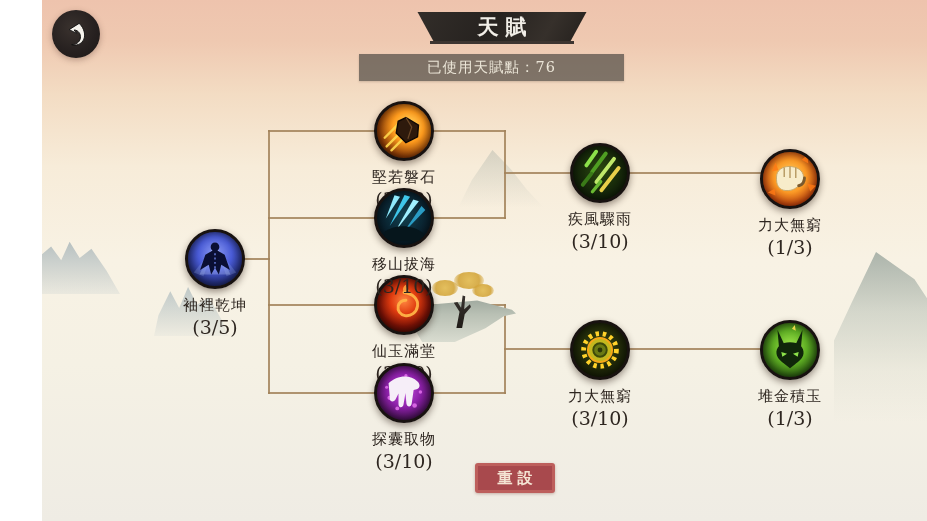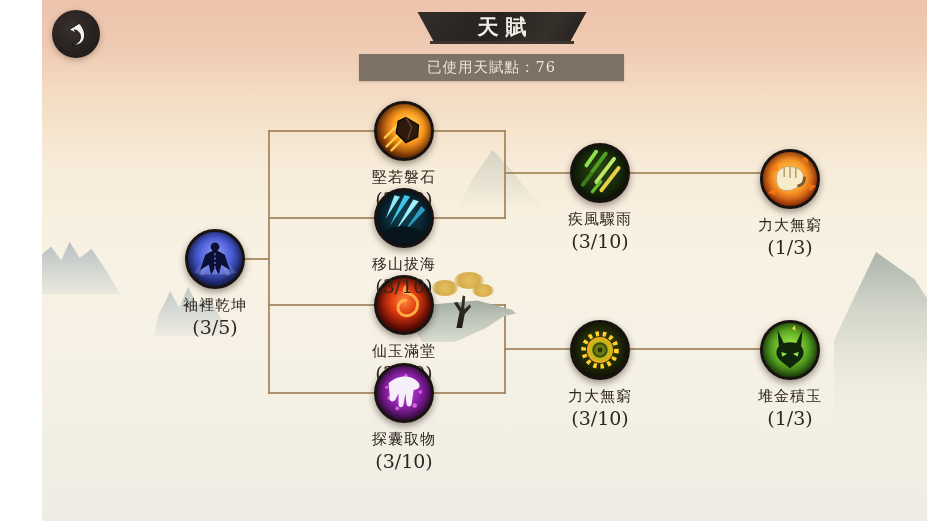--- a/index.html
+++ b/index.html
@@ -258,14 +258,17 @@
         <g fill="#8ce04a">
             <path d="M19 30 l6 2 -5 3 z"></path>
             <path d="M37 30 l-6 2 5 3 z"></path>
           </g>
       </svg>
     </div>
     <div class="nname">堆金積玉</div>
     <div class="npts">(1/3)</div>
   </div>
 
+  <div class="resetbtn">
+    <span>重設</span>
+  </div>
 
 </div>
 
 </body></html>

